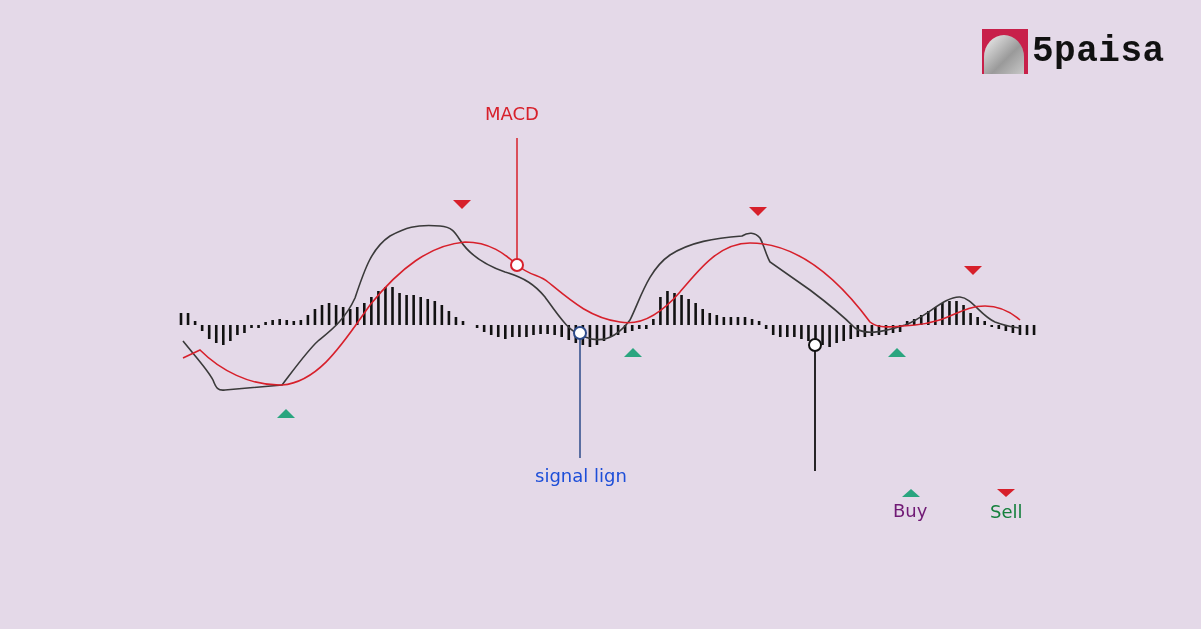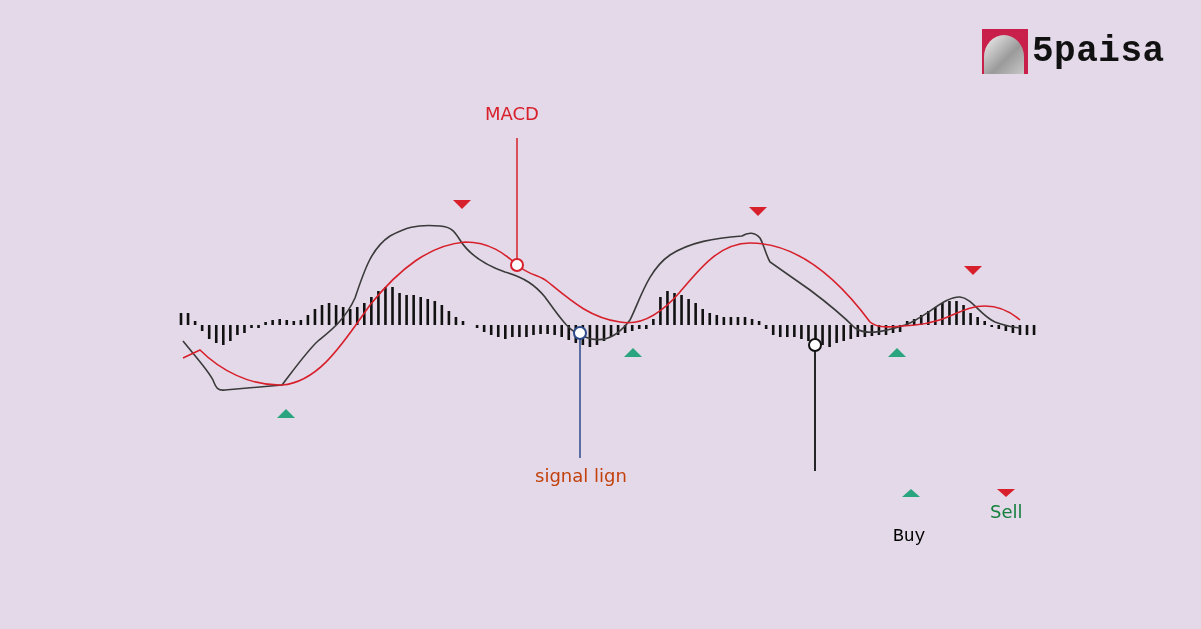--- a/index.html
+++ b/index.html
@@ -4,22 +4,22 @@
 <style>
   html, body { margin:0; padding:0; }
   body { width:1201px; height:629px; background:#e4d9e8; position:relative; overflow:hidden; font-family:"DejaVu Sans", sans-serif; }
   .logo { position:absolute; left:982px; top:29px; height:45px; display:flex; align-items:center; }
   .logo-badge { width:46px; height:45px; background:#c8204a; position:relative; overflow:hidden; }
   .logo-coin { position:absolute; left:2px; top:6px; width:40px; height:44px; border-radius:50% 50% 0 0; background:linear-gradient(135deg,#f2f2f2,#9a9a9a 55%,#cfcfcf); }
   .logo-text { font-family:Liberation Mono, monospace; font-weight:bold; font-size:36px; color:#111; margin-left:4px; letter-spacing:0.5px; }
   svg.chart { position:absolute; left:0; top:0; }
   .lbl { position:absolute; font-family:"DejaVu Sans", sans-serif; font-size:18px; white-space:nowrap; }
   .lbl-macd { left:485px; top:103px; color:#d7202b;text-align:center; }
-  .lbl-signal { left:535px; top:465px; color:#c2410c; }
-  .lbl-buy { left:893px; top:526px; color:#000000;font-family:Liberation Mono, monospace; }
+  .lbl-signal { left:535px; top:465px; color:#1d4ed8; }
+  .lbl-buy { left:893px; top:500px; color:#701a75; }
   .lbl-sell { left:990px; top:501px; color:#15803d; }
 </style>
 </head>
 <body>
 
 <div class="logo">
   <div class="logo-badge">
       <div class="logo-coin"></div>
     </div>
   <span class="logo-text">5paisa</span>

